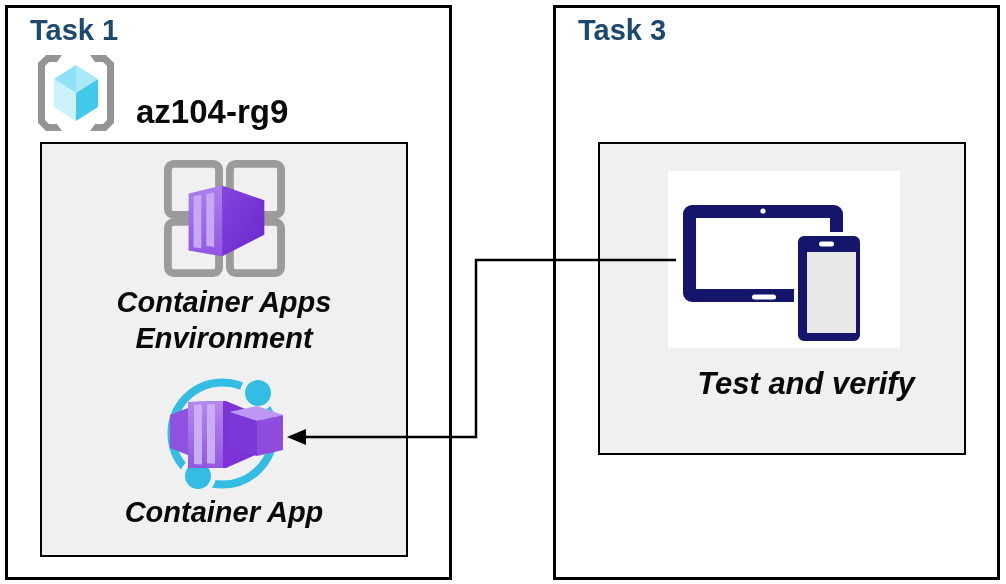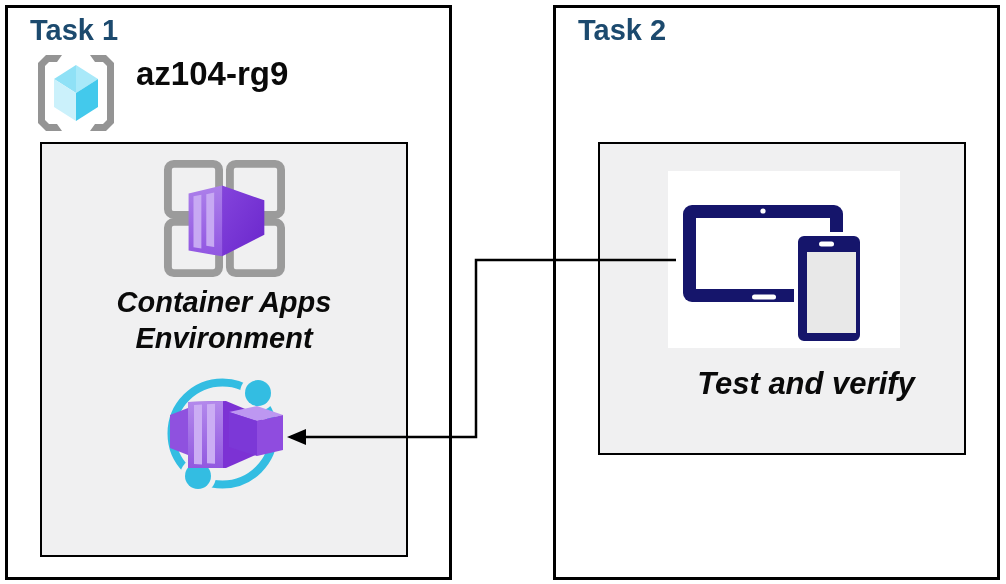--- a/index.html
+++ b/index.html
@@ -10,21 +10,21 @@
   .task-box{
     position:absolute;top:5px;height:575px;width:447px;
     border:3px solid #000;background:#FFFFFF;box-sizing:border-box;
   }
   .task-box.t1{left:5px;}
   .task-box.t2{left:553px;}
   .task-title{
     position:absolute;left:22px;top:6px;margin:0;
     font-size:29px;font-weight:700;color:#1C4A6E;letter-spacing:0;
   }
-  .rg-row{position:absolute;left:28px;top:47px;display:flex;align-items:flex-start;}
+  .rg-row{position:absolute;left:28px;top:47px;display:flex;align-items:flex-end;}
   .rg-row svg{display:block;}
   .rg-name{margin-left:20px;font-size:33px;font-weight:700;color:#0A0A0A;}
   .group-box{
     position:absolute;background:#F0F0F1;border:2px solid #000;box-sizing:border-box;font-style:italic;
   }
   .group-box.g1{left:32px;top:134px;width:368px;height:415px;}
   .group-box.g2{left:42px;top:134px;width:368px;height:313px;}
   .node-icon{position:absolute;}
   .cae-icon{left:121px;top:14px;}
   .ca-icon{left:123px;top:232px;}
@@ -102,25 +102,26 @@
           <polygon points="5,39 23,32 23,79 5,72" fill="#8F51DF"></polygon>
           <polygon points="23,26 61,25 97,40 97,76 61,92 23,92" fill="#7C32D4"></polygon>
           <polygon points="23,26 58,25 58,92 23,92" fill="url(#caFront)"></polygon>
           <polygon points="29,29 37,28.5 37,88.5 29,88" fill="#CBADF4"></polygon>
           <polygon points="42,28.3 50,27.8 50,87.7 42,87.3" fill="#CBADF4"></polygon>
           <polygon points="64,36 92,30 118,39 92,45" fill="#BD97F1"></polygon>
           <polygon points="92,45 118,39 118,74 92,80" fill="#8F4CDF"></polygon>
           <polygon points="64,36 92,45 92,80 64,71" fill="#7C38D7"></polygon>
         </svg>
       </span>
+      <div class="node-label label-ca">Container App</div>
     </div>
   </section>
 
   <section class="task-box t2">
-    <h2 class="task-title">Task 2</h2>
+    <h2 class="task-title">Task 3</h2>
 
     <div class="group-box g2">
       <span class="device-plate">
         <svg width="232" height="177" viewBox="0 0 232 177">
           <rect x="0" y="0" width="232" height="177" fill="#FFFFFF"></rect>
           <rect x="15" y="34" width="160" height="97" rx="9" fill="#15156B"></rect>
           <rect x="28" y="47" width="134" height="71" fill="#FFFFFF"></rect>
           <circle cx="95" cy="40" r="2.6" fill="#FFFFFF"></circle>
           <rect x="84" y="123.5" width="24" height="5" rx="2.5" fill="#FFFFFF"></rect>
           <rect x="128" y="63" width="66" height="109" rx="8" fill="#15156B" stroke="#FFFFFF" stroke-width="4"></rect>

